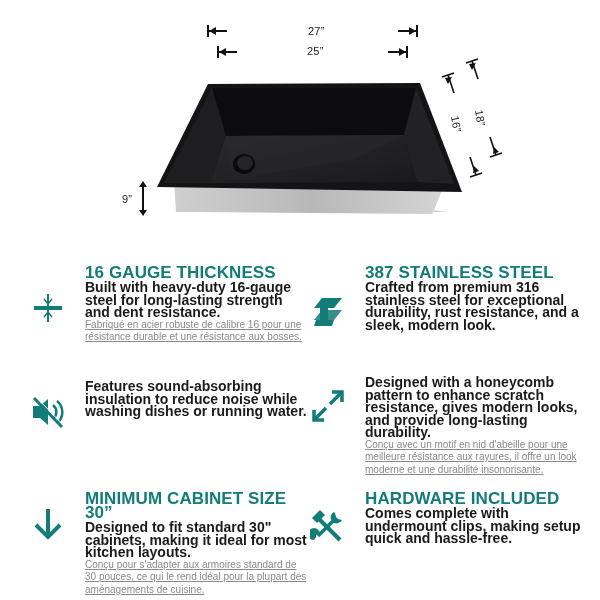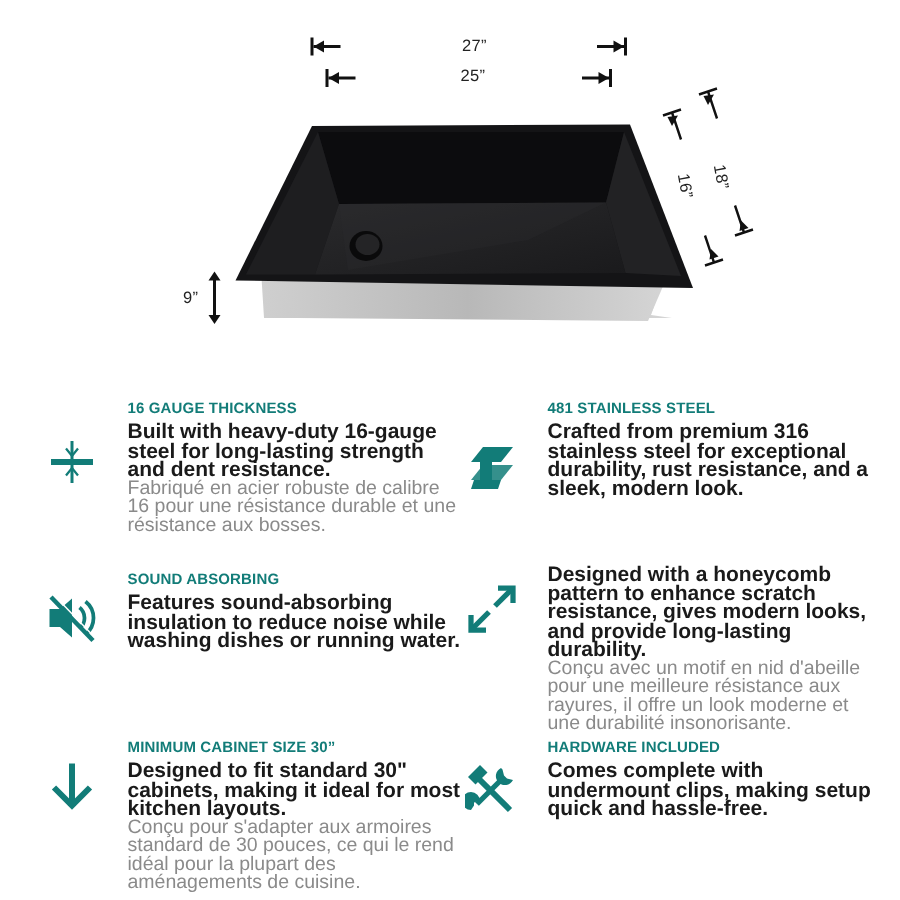--- a/index.html
+++ b/index.html
@@ -10,23 +10,23 @@
     .hero { position: absolute; left: 12px; top: 0; width: 600px; height: 230px; }
     .dim-label { position: absolute; font-size: 11px; color: #222; letter-spacing: 0.2px; }
     .dim-line { position: absolute; background: #111; }
     .arrow-head { position: absolute; width: 0; height: 0; }
 
     
     .features { position: absolute; left: 0; top: 262px; width: 600px; }
     .feature { position: absolute; width: 290px; }
     .feature .icon { position: absolute; left: 10px; width: 36px; height: 36px; }
     .feature .text { position: absolute; left: 65px; right: 0; }
-    .feature h3 { font-size: 10px; font-weight: 700; color: #127c78; letter-spacing: 0.1px; line-height: 14px; margin-bottom: 1px; }
+    .feature h3 { font-size: 17px; font-weight: 700; color: #127c78; letter-spacing: 0.1px; line-height: 14px; margin-bottom: 1px; }
     .feature .en { font-size: 14px; font-weight: 700; color: #1a1a1a; line-height: 12.5px; }
-    .feature .fr { font-size: 13px; color: #8a8a8a; line-height: 12.5px; }
+    .feature .fr { font-size: 10px; color: #8a8a8a; line-height: 12.5px; text-decoration: underline; }
   </style>
 </head>
 <body>
 
 <div class="hero">
 
   <div>
     <div class="dim-line" style="left:195px;top:25px;width:2px;height:12px;"></div>
     <div class="dim-line" style="left:197px;top:30px;width:18px;height:2px;"></div>
     <div class="arrow-head" style="left:197px;top:27px;border-right:7px solid #111;border-top:4px solid transparent;border-bottom:4px solid transparent;"></div>
@@ -125,37 +125,36 @@
   <div class="feature" style="left:300px;top:4px;">
     <div class="icon" style="top:28px;">
       <svg width="36" height="36" viewBox="0 0 36 36">
         <polygon points="12,4 32,4 24,14 4,14" fill="#127c78"></polygon>
         <polygon points="12,16 32,16 24,26 4,26" fill="#127c78" opacity="0.85"></polygon>
         <rect x="10" y="14" width="8" height="12" fill="#127c78"></rect>
         <polygon points="6,26 24,26 22,32 4,32" fill="#127c78"></polygon>
       </svg>
     </div>
     <div class="text">
-      <h3>481 STAINLESS STEEL</h3>
+      <h3>387 STAINLESS STEEL</h3>
       <p class="en">Crafted from premium 316 stainless steel for exceptional durability, rust resistance, and a sleek, modern look.</p>
     </div>
   </div>
 
   <div class="feature" style="left:20px;top:118px;">
     <div class="icon" style="top:14px;">
       <svg width="36" height="36" viewBox="0 0 36 36">
         <polygon points="3,12 10,12 18,5 18,31 10,24 3,24" fill="#127c78"></polygon>
         <path d="M23,11 A9,9 0 0 1 23,25" fill="none" stroke="#127c78" stroke-width="2.5"></path>
         <path d="M27,7 A14,14 0 0 1 27,29" fill="none" stroke="#127c78" stroke-width="2.5"></path>
         <line x1="4" y1="4" x2="32" y2="33" stroke="#127c78" stroke-width="3"></line>
         <line x1="4" y1="4" x2="32" y2="33" stroke="#ffffff" stroke-width="1" transform="translate(1.6,-1.6)"></line>
       </svg>
     </div>
     <div class="text">
-      <h3>SOUND ABSORBING</h3>
       <p class="en">Features sound-absorbing insulation to reduce noise while washing dishes or running water.</p>
     </div>
   </div>
 
   <div class="feature" style="left:300px;top:114px;">
     <div class="icon" style="top:12px;">
       <svg width="36" height="36" viewBox="0 0 36 36">
         <line x1="20" y1="16" x2="32" y2="4" stroke="#127c78" stroke-width="3.5"></line>
         <polyline points="22,4 32,4 32,14" fill="none" stroke="#127c78" stroke-width="3.5"></polyline>
         <line x1="16" y1="20" x2="4" y2="32" stroke="#127c78" stroke-width="3.5"></line>

